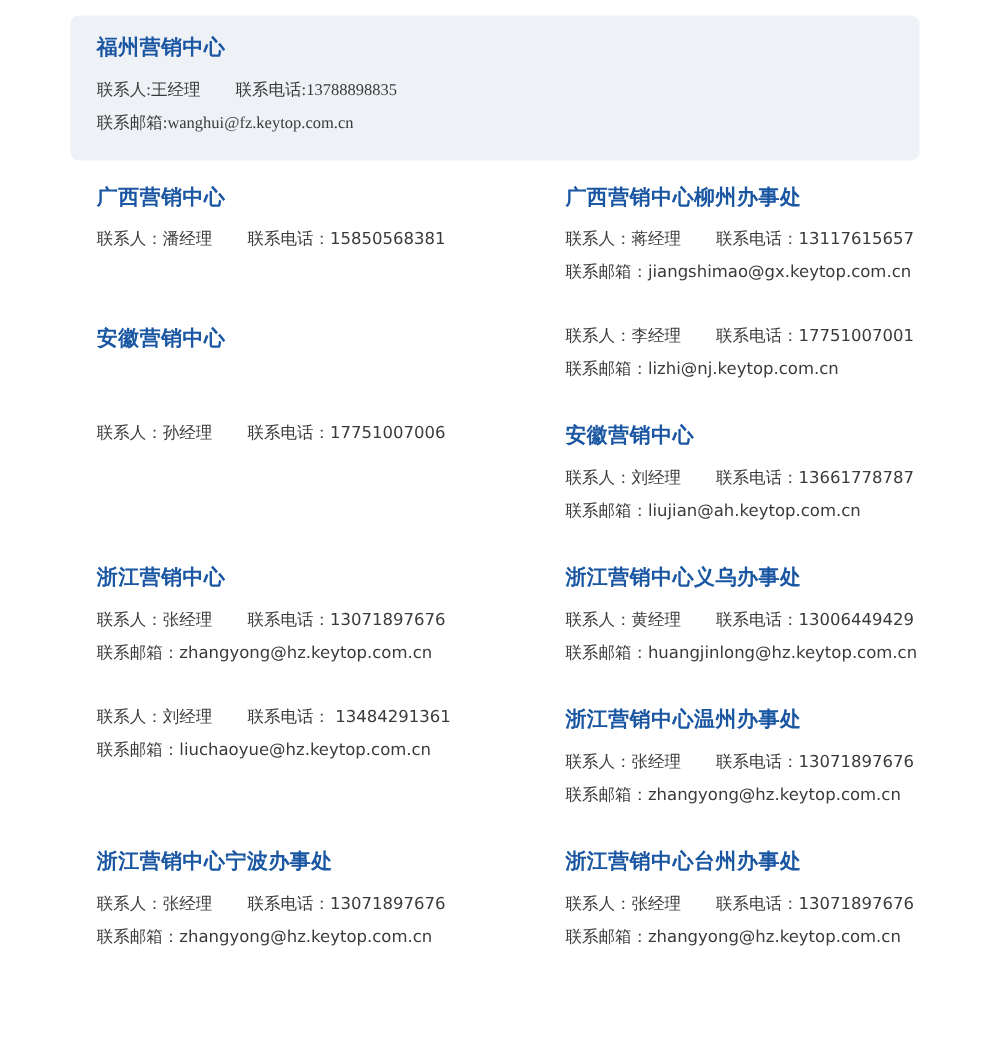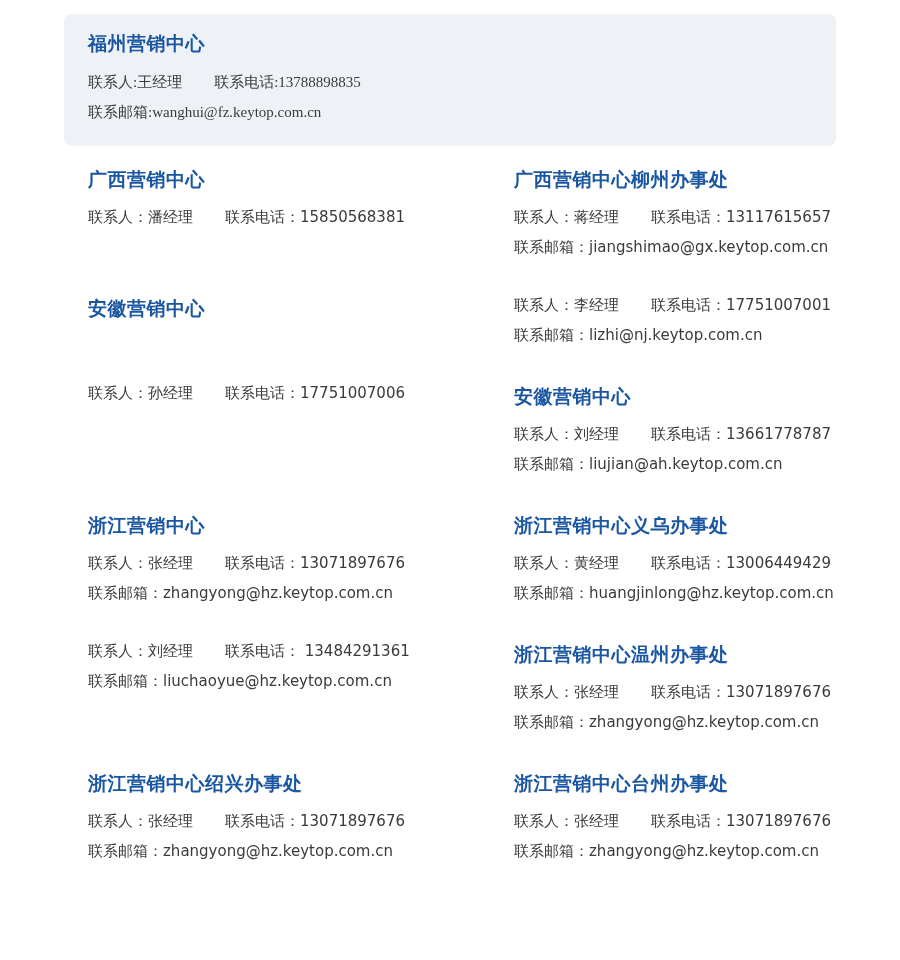--- a/index.html
+++ b/index.html
@@ -144,21 +144,21 @@
     <h2 class="center-title">浙江营销中心温州办事处</h2>
     <div class="info-line">
       <span>联系人：张经理</span><span class="phone-field">联系电话：13071897676</span>
     </div>
     <div class="info-line">
       <span>联系邮箱：zhangyong@hz.keytop.com.cn</span>
     </div>
   </article>
 
   <article class="entry">
-    <h2 class="center-title">浙江营销中心绍兴办事处</h2>
+    <h2 class="center-title">浙江营销中心宁波办事处</h2>
     <div class="info-line">
       <span>联系人：张经理</span><span class="phone-field">联系电话：13071897676</span>
     </div>
     <div class="info-line">
       <span>联系邮箱：zhangyong@hz.keytop.com.cn</span>
     </div>
   </article>
 
   <article class="entry">
     <h2 class="center-title">浙江营销中心台州办事处</h2>

